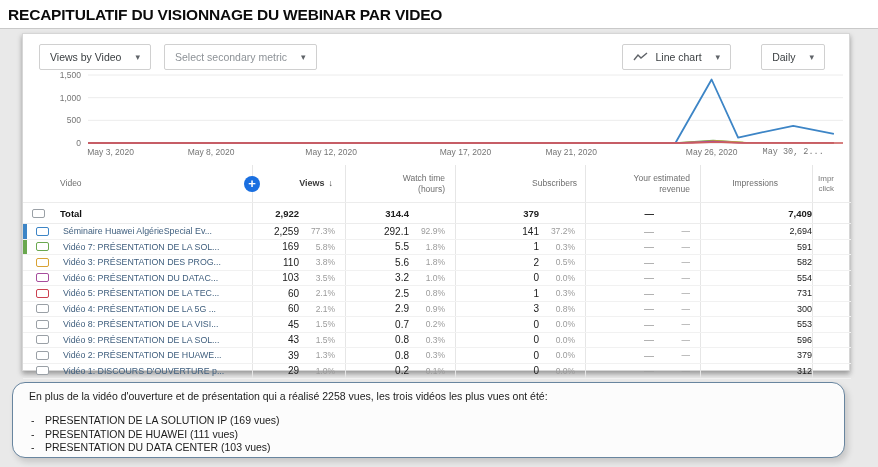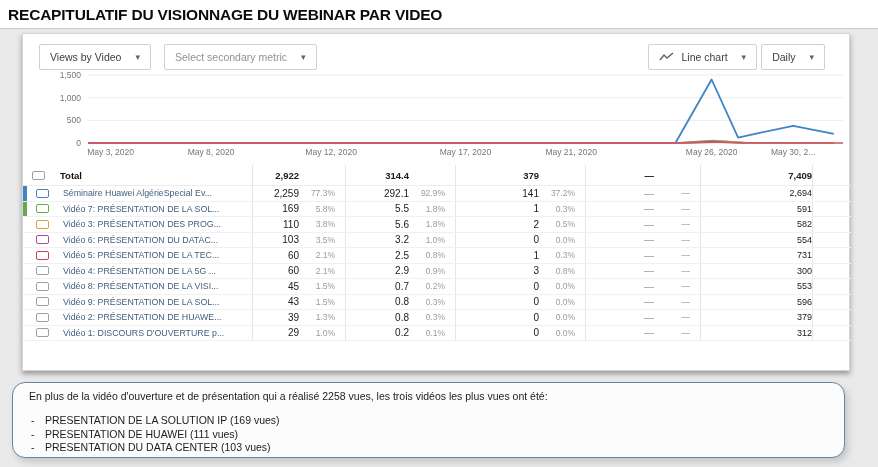--- a/index.html
+++ b/index.html
@@ -8,21 +8,21 @@
   .titlebar{position:absolute;top:0;left:0;width:878px;height:28px;background:#ffffff;border-bottom:1px solid #c9c9c9;}
   .titlebar h1{margin:0;padding:6px 0 0 8px;font-size:15.5px;font-weight:bold;color:#0b0b0b;letter-spacing:-0.2px;}
   
   .card{position:absolute;left:22px;top:33px;width:828px;height:338px;background:#ffffff;border:1px solid #d6d6d6;box-shadow:0 3px 5px rgba(0,0,0,0.35);box-sizing:border-box;}
   
   .toolbar{position:absolute;top:10px;left:16px;right:24px;height:26px;display:flex;align-items:flex-end;}
   .btn{display:inline-flex;align-items:center;height:24px;padding:0 10px;border:1px solid #d0d0d0;border-radius:2px;background:#fff;font-size:10.5px;color:#3c4043;white-space:nowrap;cursor:pointer;}
   .btn .caret{margin-left:14px;font-size:9px;color:#5f6368;}
   .btn.ghost{color:#8d9297;}
   .gap{width:13px;}
-  .right-group{margin-left:auto;display:flex;gap:4px;}
+  .right-group{margin-left:auto;display:flex;gap:30px;}
   .chart-ic{margin-right:7px;display:inline-flex;}
   
   .y-axis{position:absolute;left:0;top:40px;width:58px;height:70px;}
   .y-axis .yt{position:absolute;right:0;text-align:right;font-size:8.5px;color:#757575;white-space:nowrap;}
   .plot{position:absolute;left:65px;top:40px;width:755px;height:70px;}
   .x-axis{position:absolute;left:65px;top:113px;width:755px;height:12px;}
   .x-axis .xt{position:absolute;transform:translateX(-50%);font-size:8.5px;color:#757575;white-space:nowrap;}
   
   .table{position:absolute;left:0;top:131px;width:828px;}
   .trow{display:flex;}
@@ -114,24 +114,40 @@
           <polyline points="0.0,69.0 604.0,69.0 628.2,68.2 650.8,69.0 755.0,69.0" fill="none" stroke="#d05c5c" stroke-width="1.3" stroke-linejoin="round"></polyline>
         </svg>
     </div>
     <div class="x-axis">
         <div class="xt" style="left: 22.65px;">May 3, 2020</div>
         <div class="xt" style="left: 123.065px;">May 8, 2020</div>
         <div class="xt" style="left: 243.11px;">May 12, 2020</div>
         <div class="xt" style="left: 377.5px;">May 17, 2020</div>
         <div class="xt" style="left: 483.2px;">May 21, 2020</div>
         <div class="xt" style="left: 623.63px;">May 26, 2020</div>
-        <div class="xt" style="left: 705.17px;">May 30, 2...</div>
+        <div class="xt" style="left: 705.17px; font-family: Liberation Mono, monospace;">May 30, 2...</div>
       </div>
 
     <div class="table">
+      <div class="thead">
+        <div class="th first c1">Video</div>
+        <div class="add-btn">+</div>
+        <div class="th c2" style="padding-right:12px;">
+          <span class="sorted">Views</span>
+          <span class="sort-arrow">↓</span>
+        </div>
+        <div class="th c3">Watch time
+(hours)</div>
+        <div class="th c4" style="padding-right:8px;">Subscribers</div>
+        <div class="th c5">Your estimated
+revenue</div>
+        <div class="th c6 imp">Impressions</div>
+        <div class="th c7 clip">Impr
+click</div>
+      </div>
 
       <div class="trow total">
         <div class="c1 cell-video">
           <span class="edge"></span>
           <span class="cb" style="margin-left:5px;"></span>
           <span class="tlabel">Total</span>
         </div>
         <div class="c2 numcell">
             <span class="val">2,922</span>
             <span class="pct"></span>

